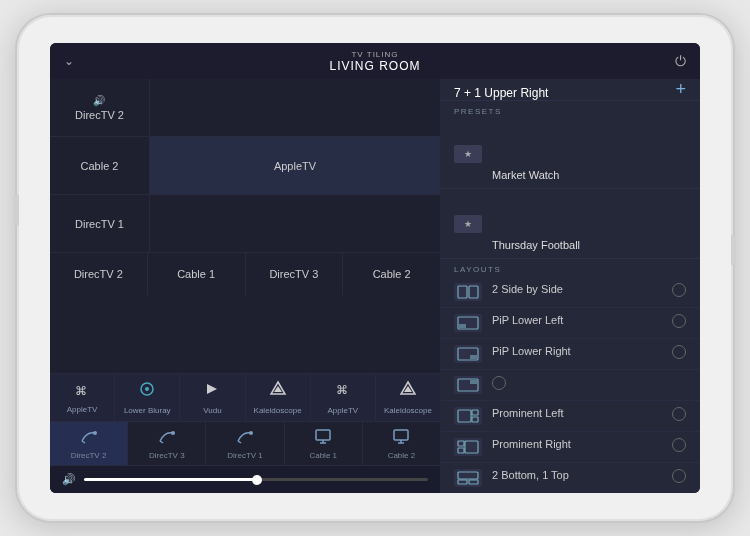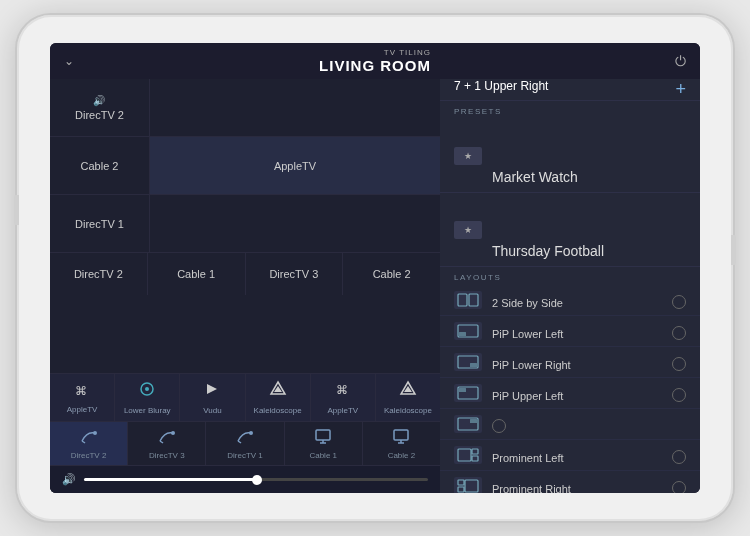--- a/index.html
+++ b/index.html
@@ -42,36 +42,36 @@
       height: 36px;
       background: #1c1c2e;
       display: flex;
       align-items: center;
       justify-content: center;
       position: relative;
       flex-shrink: 0;
     }
 
     .top-bar-title {
-      text-align: right;
+      text-align: center;
     }
 
     .top-bar-title .sub {
       font-size: 8px;
       color: #aaa;
       letter-spacing: 1px;
       text-transform: uppercase;
     }
 
     .top-bar-title .main {
-      font-size: 15px;
+      font-size: 12px;
       color: #fff;
       letter-spacing: 1px;
       text-transform: uppercase;
-      font-weight: 700;
+      font-weight: 400;
     }
 
     .top-bar-chevron {
       position: absolute;
       left: 14px;
       color: #aaa;
       font-size: 12px;
     }
 
     .top-bar-power {
@@ -259,21 +259,21 @@
       flex: 1;
       background: #252838;
       display: flex;
       flex-direction: column;
       padding: 0;
     }
 
     .right-header {
       height: 36px;
       display: flex;
-      align-items: flex-start;
+      align-items: flex-end;
       justify-content: space-between;
       padding: 0 14px;
       border-bottom: 1px solid #2e3048;
     }
 
     .right-header-title {
       font-size: 12px;
       color: #fff;
       font-weight: 500;
     }
@@ -311,28 +311,28 @@
       justify-content: center;
       flex-shrink: 0;
     }
 
     .preset-icon-inner {
       font-size: 9px;
       color: #aaa;
     }
 
     .preset-label {
-      font-size: 14px;
+      font-size: 11px;
       color: #ddd;
       margin-top: 43px;
     }
 
     .layout-item {
       display: flex;
-      align-items: flex-end;
+      align-items: flex-start;
       padding: 6px 14px;
       gap: 10px;
       cursor: pointer;
       border-bottom: 1px solid #2a2d44;
     }
 
     .layout-icon {
       width: 28px;
       height: 18px;
       background: #2e3148;
@@ -614,30 +614,20 @@
           <div class="layout-icon">
             <svg class="layout-svg" viewBox="0 0 22 14">
               <rect x="1" y="1" width="20" height="12" rx="1" fill="none" stroke="#7ab" stroke-width="1.2"></rect>
               <rect x="13" y="8" width="7" height="4" rx="0.5" fill="#7ab" opacity="0.6"></rect>
             </svg>
           </div>
           <span class="layout-label">PiP Lower Right</span>
           <div class="layout-radio"></div>
         </div>
 
-        <div class="layout-item">
-          <div class="layout-icon">
-            <svg class="layout-svg" viewBox="0 0 22 14">
-              <rect x="1" y="1" width="20" height="12" rx="1" fill="none" stroke="#7ab" stroke-width="1.2"></rect>
-              <rect x="2" y="2" width="7" height="4" rx="0.5" fill="#7ab" opacity="0.6"></rect>
-            </svg>
-          </div>
-          <span class="layout-label">PiP Upper Left</span>
-          <div class="layout-radio"></div>
-        </div>
 
         <div class="layout-item">
           <div class="layout-icon">
             <svg class="layout-svg" viewBox="0 0 22 14">
               <rect x="1" y="1" width="20" height="12" rx="1" fill="none" stroke="#7ab" stroke-width="1.2"></rect>
               <rect x="13" y="2" width="7" height="4" rx="0.5" fill="#7ab" opacity="0.6"></rect>
             </svg>
           </div>
           <div class="layout-radio"></div>
         </div>

